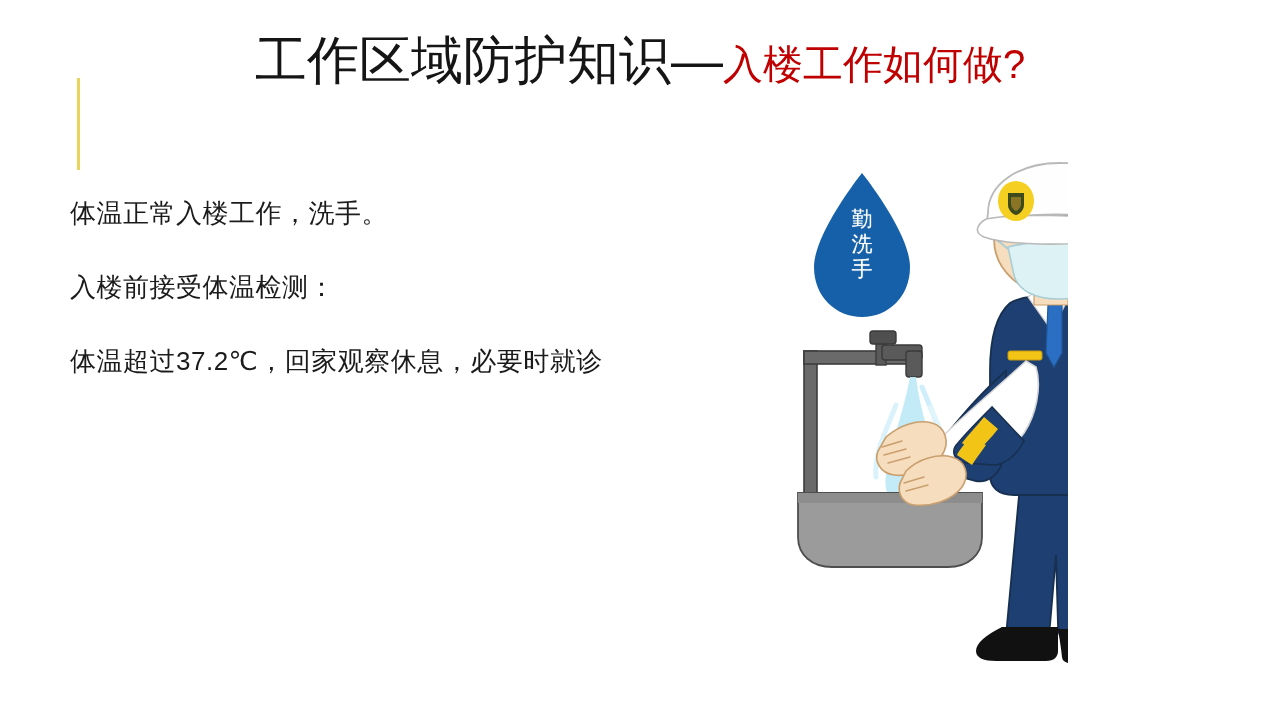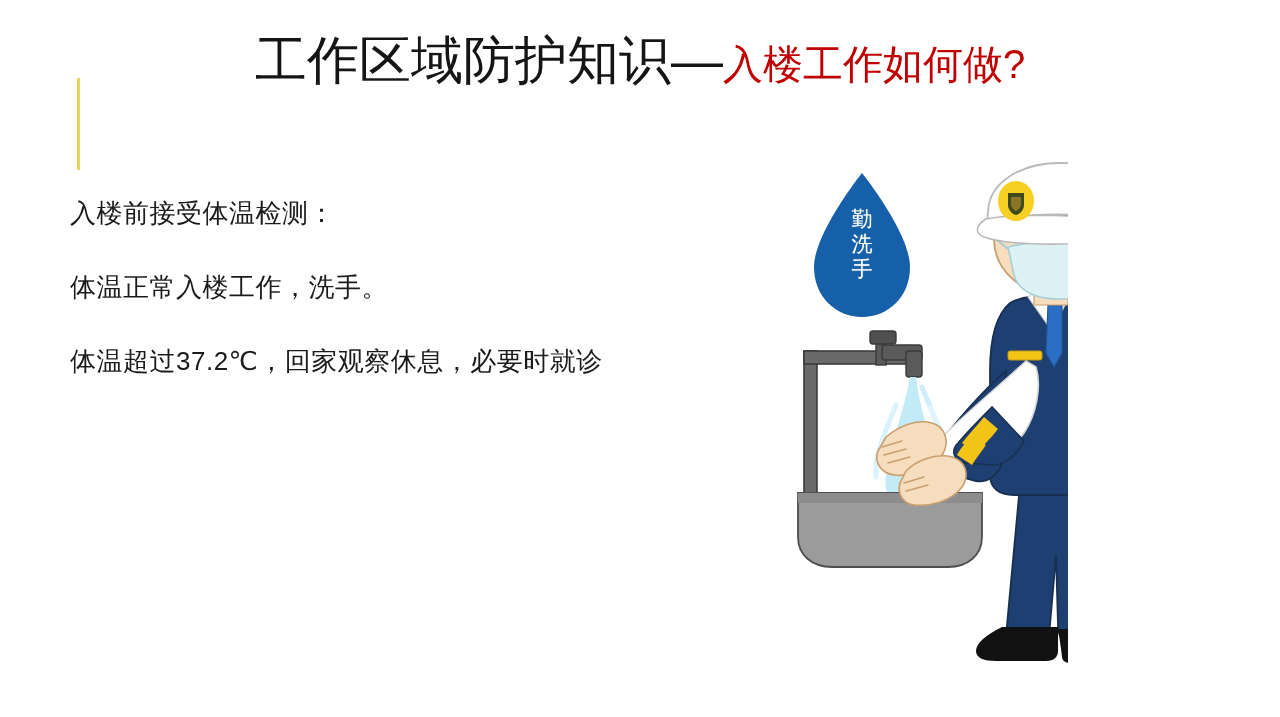--- a/index.html
+++ b/index.html
@@ -100,22 +100,22 @@
 
 <div id="slide">
 
   <div class="accent-bar"></div>
 
   <div class="title-row">
     <span class="title-main">工作区域防护知识—</span><span class="title-accent">入楼工作如何做?</span>
   </div>
 
   <div class="body-block">
+    <p class="body-line">体温正常入楼工作，洗手。</p>
     <p class="body-line">入楼前接受体温检测：</p>
-    <p class="body-line">体温正常入楼工作，洗手。</p>
     <p class="body-line">体温超过37.2℃，回家观察休息，必要时就诊</p>
   </div>
 
   <div class="illustration">
     <svg viewBox="0 0 380 530" xmlns="http://www.w3.org/2000/svg">
 
       <g>
         <path d="M92 18 C 92 18, 140 78, 140 112 C 140 142, 118 162, 92 162
                  C 66 162, 44 142, 44 112 C 44 78, 92 18, 92 18 Z" fill="#1560a8"></path>
       </g>

